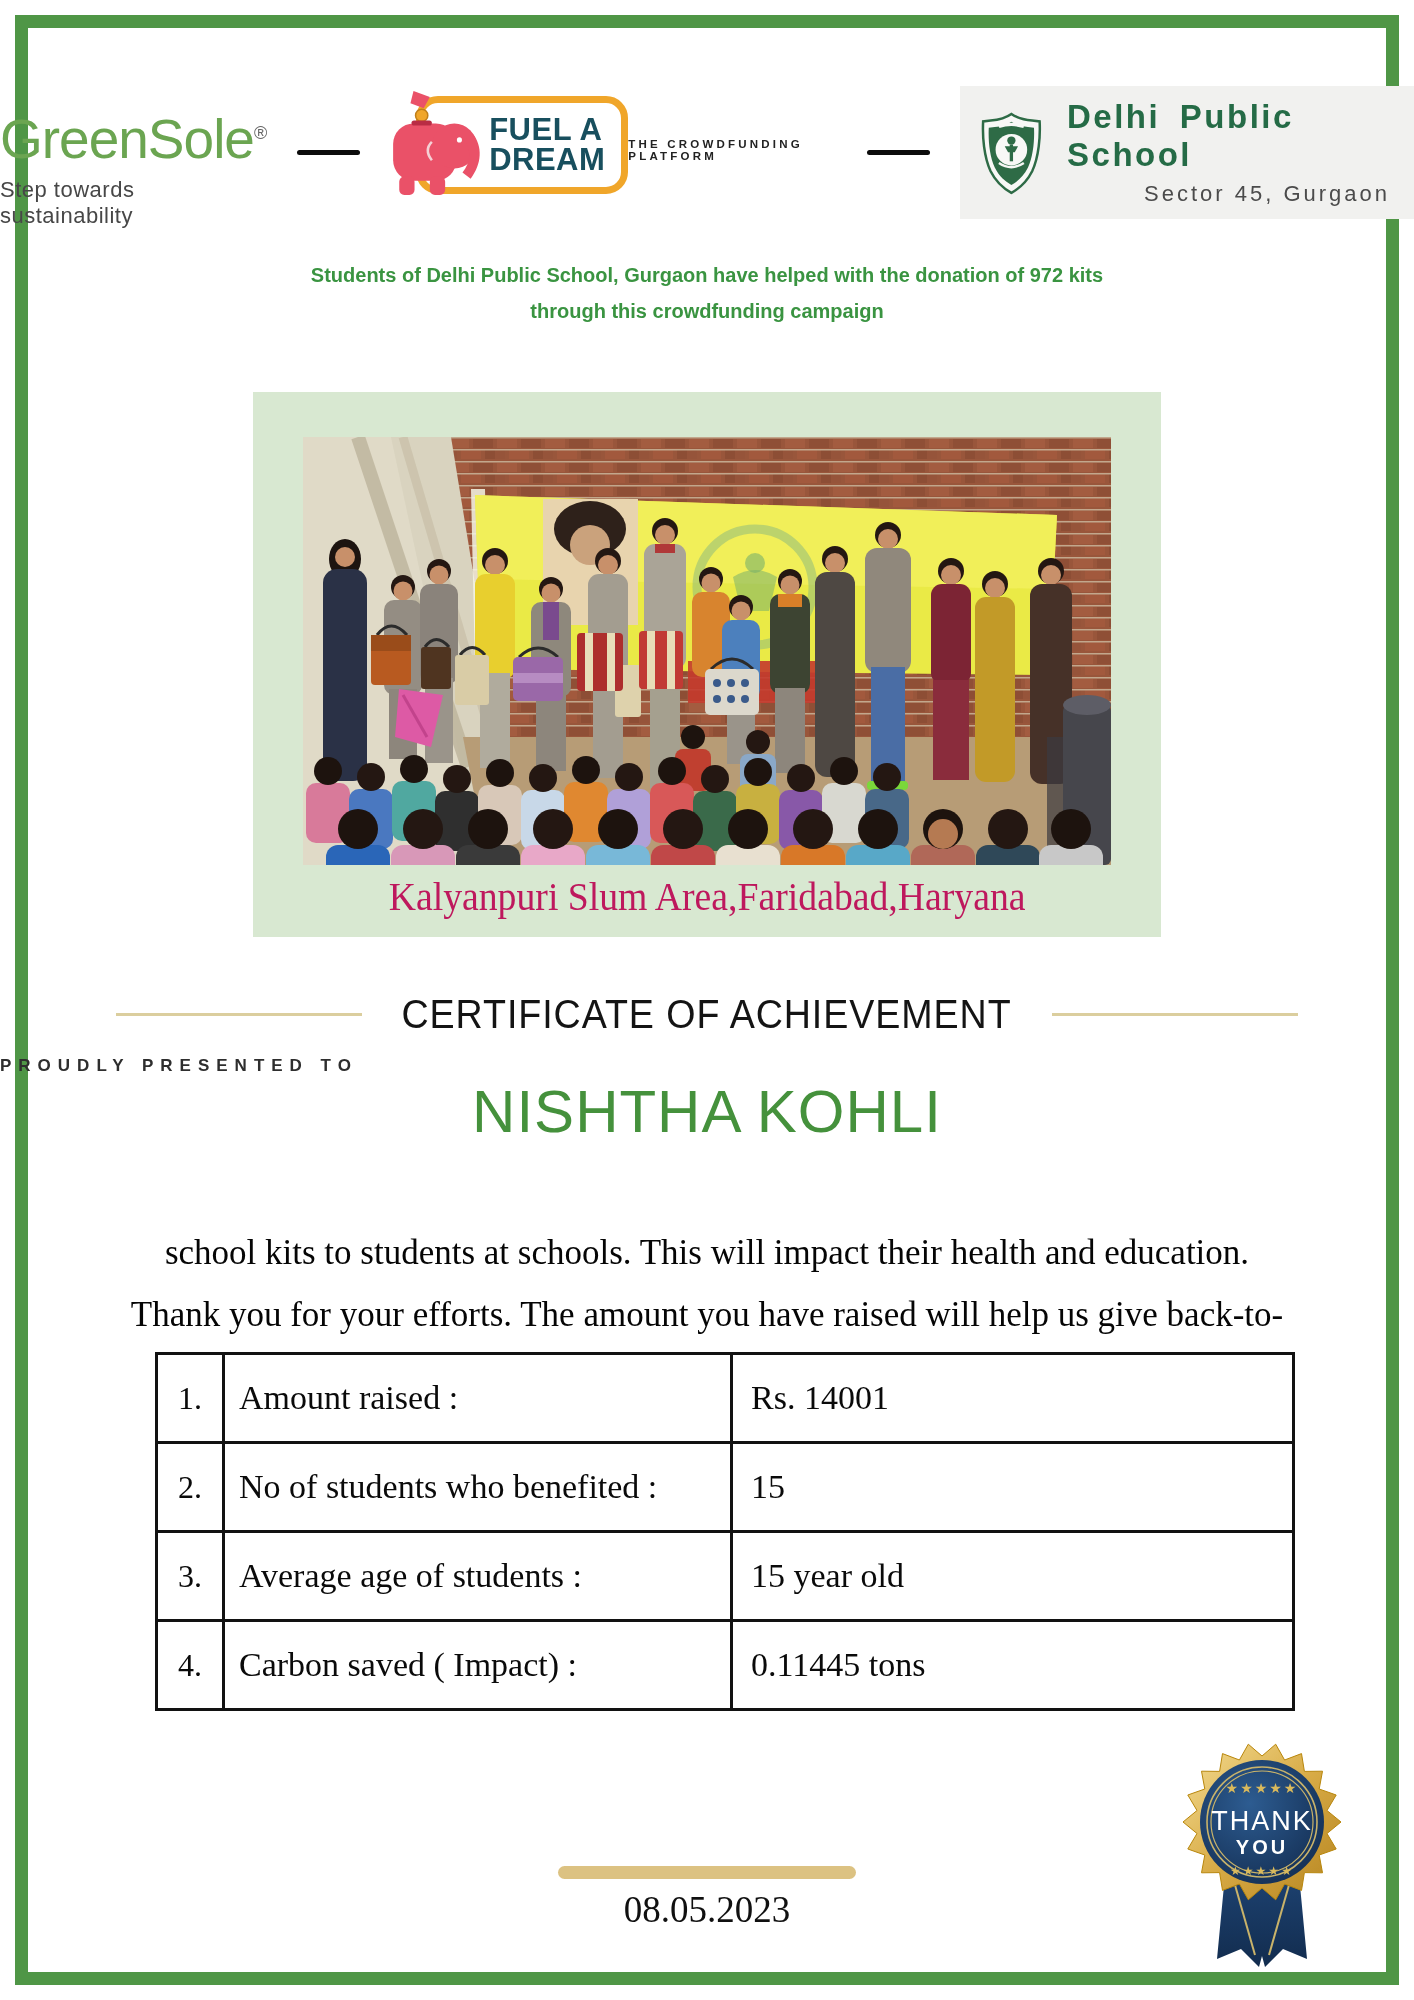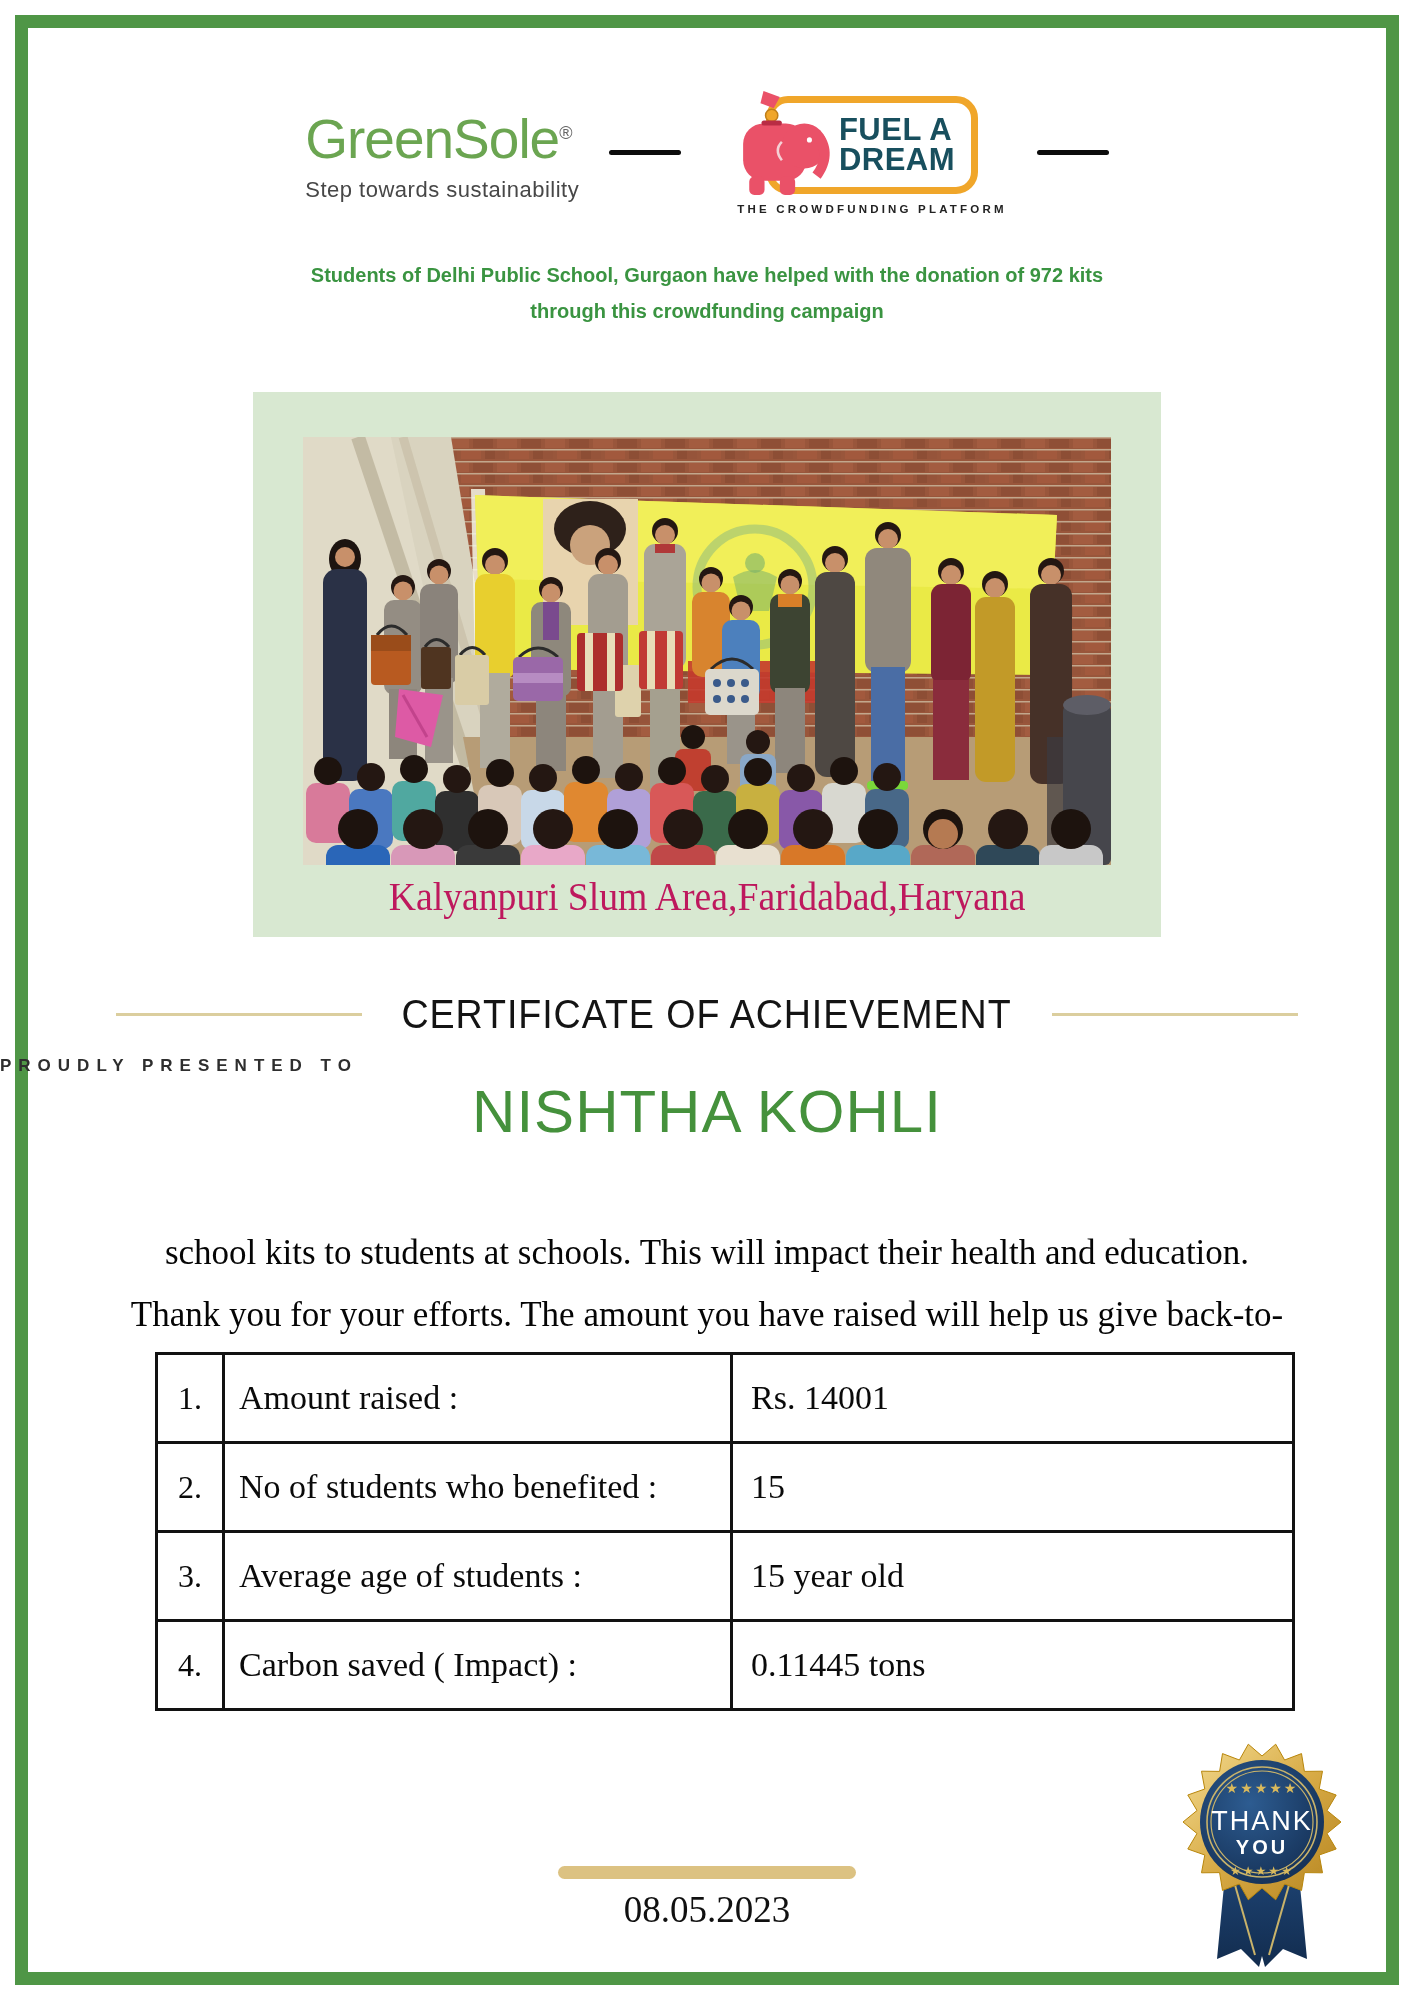--- a/index.html
+++ b/index.html
@@ -8,21 +8,21 @@
   .frame{position:absolute;inset:15px;border:13px solid #4f9646;pointer-events:none;}
 
   
   .logo-row{position:absolute;top:86px;left:0;width:100%;display:flex;justify-content:center;
             align-items:flex-start;gap:30px;}
   .gs{margin-top:26px;}
   .gs-name{font-size:55px;font-weight:400;color:#6ba551;line-height:1;letter-spacing:-1px;}
   .gs-name sup{font-size:18px;color:#666;letter-spacing:0;}
   .gs-tag{font-size:22px;color:#474747;margin-top:10px;letter-spacing:0.5px;}
   .sep{width:72px;height:5px;background:#0c0c0c;border-radius:3px;margin-top:64px;}
-  .fad{display:flex;flex-direction:column;align-items:center;margin-top:10px;margin-left:26px;}
+  .fad{display:flex;flex-direction:row;align-items:center;margin-top:10px;margin-left:26px;}
   .fad-box{position:relative;border:7px solid #f0a62a;border-radius:22px;padding:12px 16px 12px 66px;}
   .fad-el{position:absolute;left:-36px;top:-16px;width:102px;height:118px;}
   .fad-line{display:block;font-weight:700;font-size:31px;color:#184f5e;line-height:0.97;letter-spacing:0.5px;}
   .fad-tag{margin-top:9px;font-size:11.5px;font-weight:700;letter-spacing:3.2px;color:#222;}
   .dps{display:flex;align-items:center;gap:18px;background:#f1f1ef;padding:12px 24px 12px 14px;}
   .dps-textcol{display:flex;flex-direction:column;align-items:flex-end;}
   .dps-name{font-size:33px;font-weight:700;color:#256b46;letter-spacing:2.5px;word-spacing:8px;}
   .dps-sub{margin-top:7px;font-size:22px;color:#4b4b4b;letter-spacing:3px;}
 
   
@@ -102,20 +102,36 @@
           <path d="M44,52 q-8,8 0,18" stroke="#f8f0f0" stroke-width="2.5" fill="none" opacity="0.8"></path>
         </svg>
         <span class="fad-line">FUEL A</span>
         <span class="fad-line">DREAM</span>
       </div>
       <div class="fad-tag">THE CROWDFUNDING PLATFORM</div>
     </div>
 
     <div class="sep"></div>
 
+    <div class="dps">
+      <svg class="dps-shield" viewBox="0 0 90 100" width="86" height="96">
+        <path d="M45,3 C52,8 60,10 70,11 L79,12 C80,30 78,55 70,72 C63,86 54,93 45,98 C36,93 27,86 20,72 C12,55 10,30 11,12 L20,11 C30,10 38,8 45,3 Z" fill="#f8f8f6" stroke="#2e6b46" stroke-width="3"></path>
+        <path d="M45,3 C52,8 60,10 70,11 L79,12 C80,30 78,55 70,72 C63,86 54,93 45,98 C36,93 27,86 20,72 C12,55 10,30 11,12 L20,11 C30,10 38,8 45,3 Z" fill="#2e6b46" transform="translate(45,50) scale(0.80) translate(-45,-50)"></path>
+        <circle cx="45" cy="46" r="19" fill="#f8f8f6"></circle>
+        <path d="M30,18 a28,14 0 0 1 30,0" fill="none" stroke="#f8f8f6" stroke-width="4"></path>
+        <rect x="43" y="40" width="4" height="20" fill="#2e6b46"></rect>
+        <circle cx="45" cy="35" r="5" fill="#2e6b46"></circle>
+        <path d="M37,42 h16 l-4,7 h-8 Z" fill="#2e6b46"></path>
+        <path d="M30,62 q15,10 30,0" fill="none" stroke="#f8f8f6" stroke-width="3"></path>
+      </svg>
+      <div class="dps-textcol">
+        <div class="dps-name">Delhi Public School</div>
+        <div class="dps-sub">Sector 45, Gurgaon</div>
+      </div>
+    </div>
   </div>
 
   <div class="headline">
     <span>Students of Delhi Public School, Gurgaon have helped with the donation of 972 kits</span>
     <span>through this crowdfunding campaign</span>
   </div>
 
   <div class="photo-card">
     <svg class="photo-illustration" viewBox="0 0 808 428" preserveAspectRatio="none">
       <defs>

